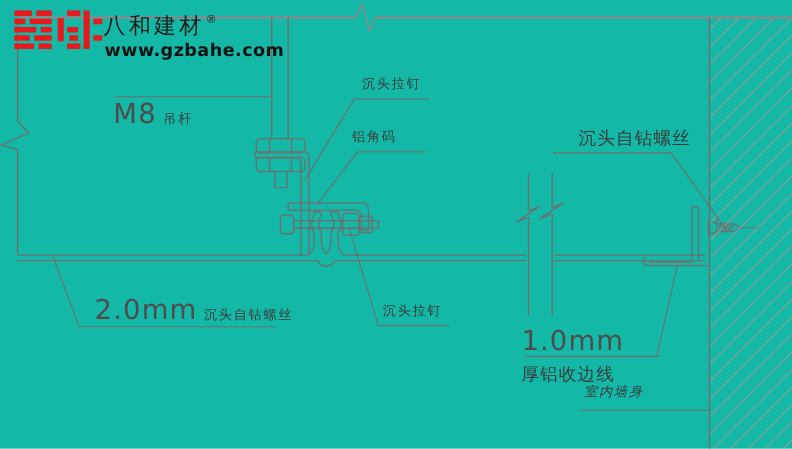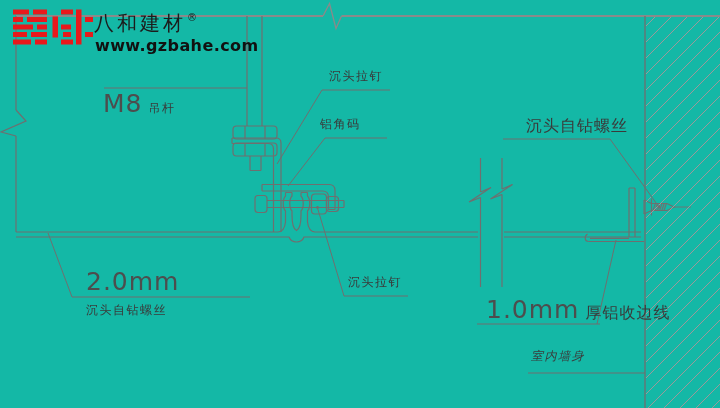--- a/index.html
+++ b/index.html
@@ -171,26 +171,26 @@
   </div>
 
   <div class="label" style="left:526px;top:116px;">
     <span class="cn-sm">沉头自钻螺丝</span>
   </div>
 
   <div class="label" style="left:348px;top:274px;">
     <span class="cn">沉头拉钉</span>
   </div>
 
-  <div class="label" style="left:86px;top:267px;flex-direction:column;">
+  <div class="label" style="left:86px;top:267px;">
     <span class="big">2.0mm</span>
     <span class="cn">沉头自钻螺丝</span>
   </div>
 
-  <div class="label" style="left:486px;top:295px;">
+  <div class="label" style="left:474px;top:295px;flex-direction:column;">
     <span class="big">1.0mm</span>
     <span class="cn-sm">厚铝收边线</span>
   </div>
 
   <div class="label" style="left:531px;top:348px;font-style:italic;">
     <span class="cn">室内墙身</span>
   </div>
 
 </div>
 

